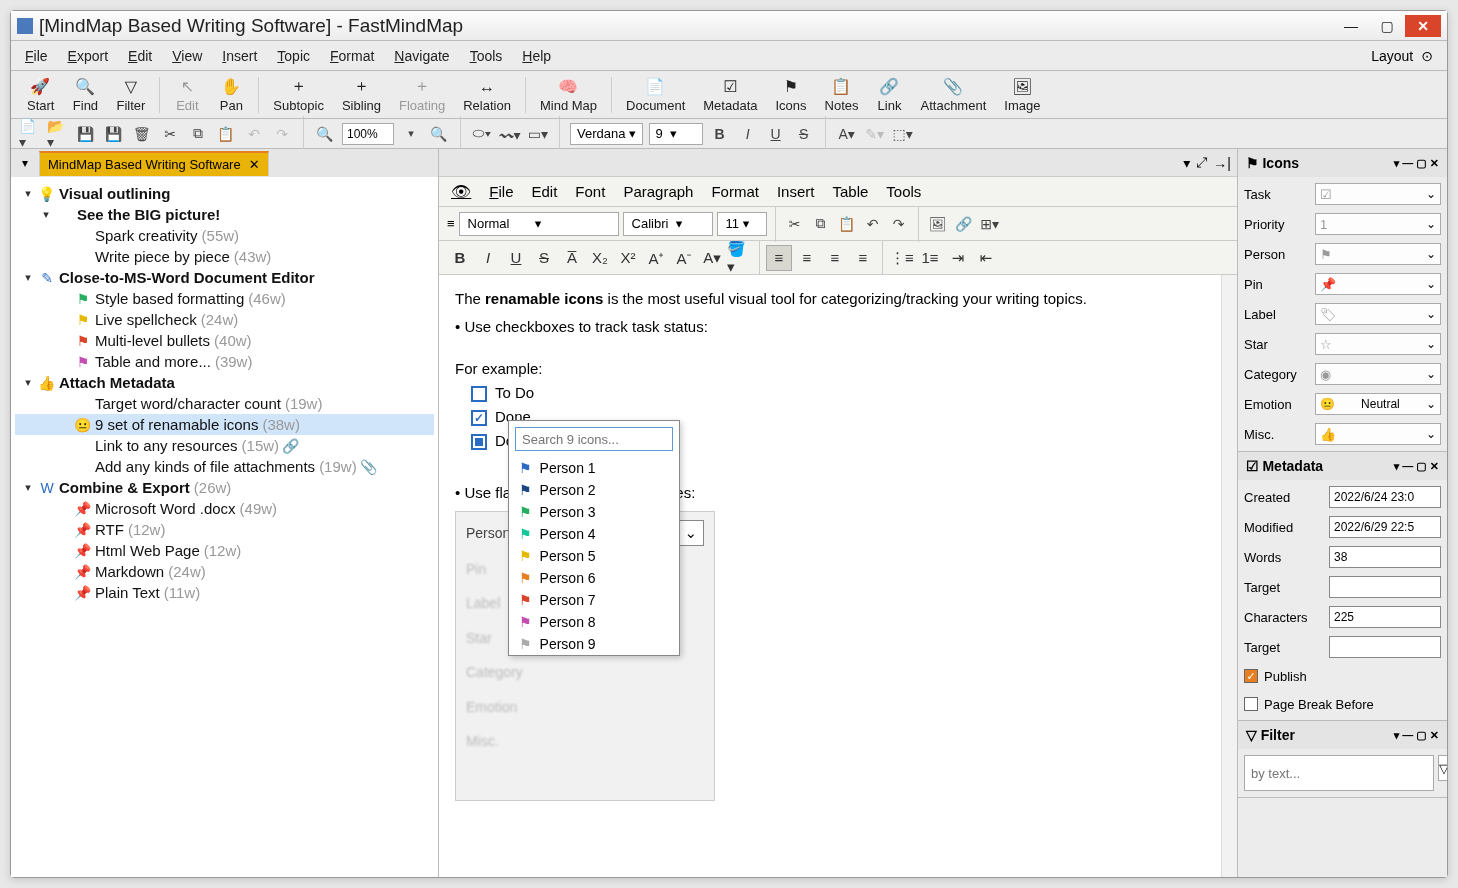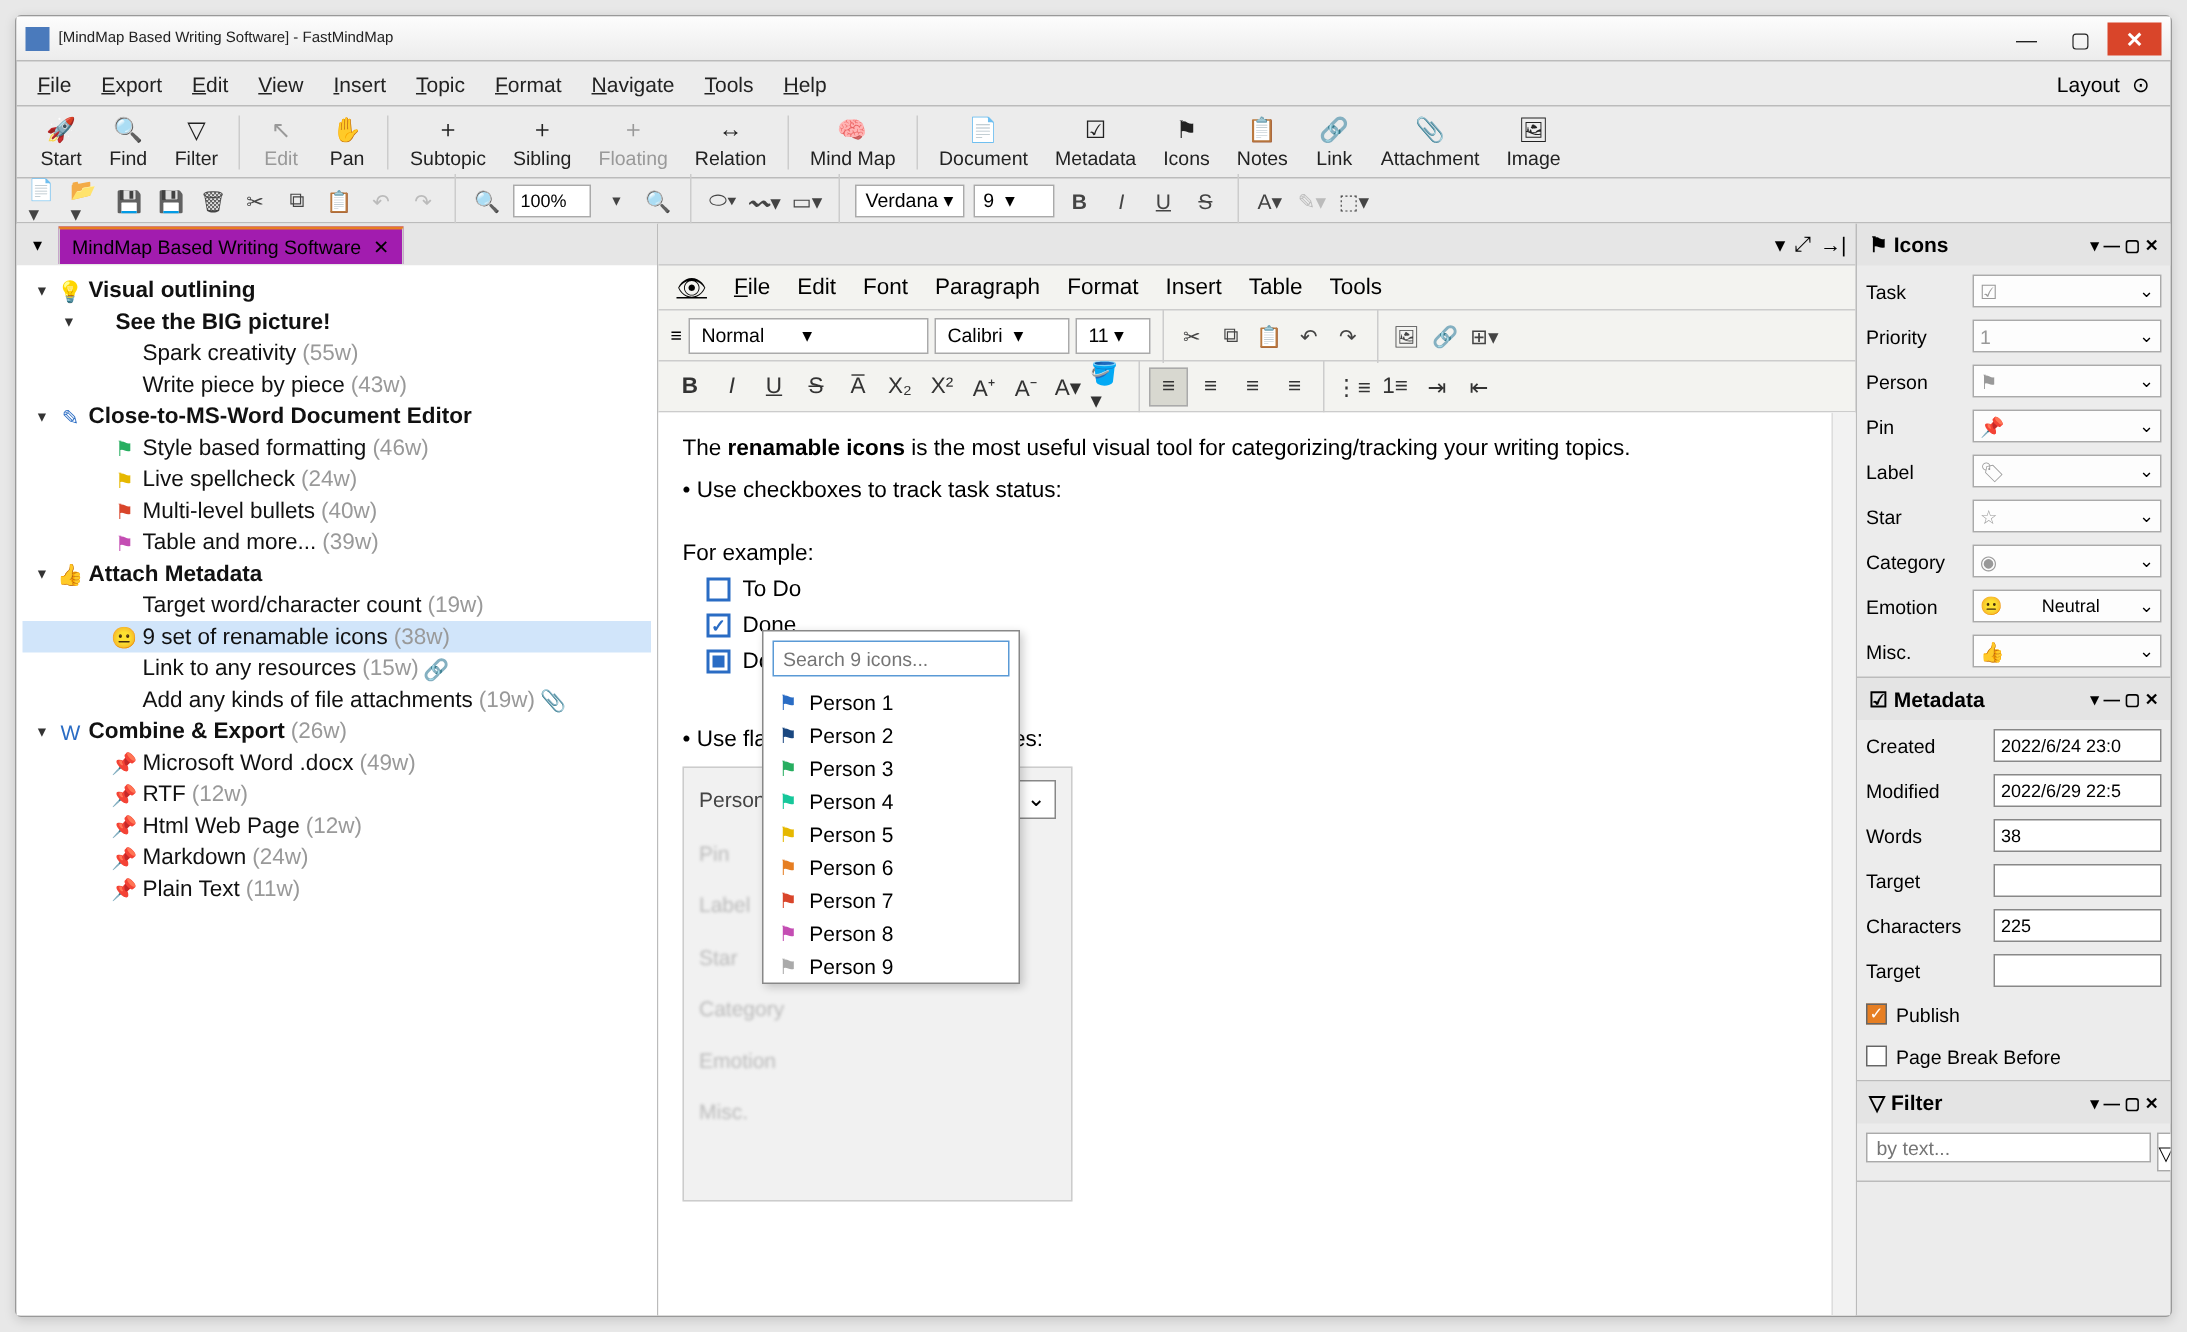--- a/index.html
+++ b/index.html
@@ -1,20 +1,20 @@
 <!DOCTYPE html>
 <html><head>
 <meta charset="utf-8">
 <style>
 * { box-sizing: border-box; margin: 0; padding: 0; }
 body { font-family: Verdana, sans-serif; font-size: 13px; background: #e8e8e8; overflow: hidden; width: 1458px; height: 888px; position: relative; }
 .window { position: absolute; top: 10px; left: 10px; right: 10px; bottom: 10px; background: #ececec; border: 1px solid #999; border-radius: 4px; display: flex; flex-direction: column; box-shadow: 0 2px 8px rgba(0,0,0,0.15); }
 .titlebar { height: 30px; background: linear-gradient(#fdfdfd,#ececec); border-bottom: 1px solid #bbb; display: flex; align-items: center; padding: 0 6px; gap: 6px; }
 .titlebar .app-icon { width: 16px; height: 16px; background: #4a7abc; }
-.titlebar .title-text { flex: 1; font-size: 10px; color: #222; }
+.titlebar .title-text { flex: 1; font-size: 19px; color: #222; }
 .win-controls { display: flex; }
 .win-btn { width: 36px; height: 22px; display: flex; align-items: center; justify-content: center; font-size: 14px; color: #222; }
 .win-btn.close { background: #d9452a; color: #fff; font-weight: bold; }
 .menubar { height: 30px; display: flex; align-items: center; padding: 0 14px; border-bottom: 1px solid #bbb; justify-content: space-between; }
 .menubar-left { display: flex; gap: 20px; }
 .menubar-left span { font-size: 14px; color: #222; cursor: default; }
 .menubar-left span::first-letter { text-decoration: underline; }
 .menubar-right { display: flex; align-items: center; gap: 8px; font-size: 14px; }
 .toolbar1 { height: 48px; display: flex; align-items: center; padding: 2px 8px; gap: 2px; border-bottom: 1px solid #bbb; }
 .tbtn { display: flex; flex-direction: column; align-items: center; justify-content: center; padding: 2px 8px; min-width: 42px; height: 44px; font-size: 13px; color: #222; gap: 1px; }
@@ -23,21 +23,21 @@
 .tsep { width: 1px; height: 36px; background: #ccc; margin: 0 4px; }
 .toolbar2 { height: 30px; display: flex; align-items: center; padding: 0 8px; gap: 6px; border-bottom: 1px solid #bbb; }
 .mini { width: 22px; height: 22px; display: flex; align-items: center; justify-content: center; font-size: 14px; color: #444; }
 .mini.small { font-size: 11px; }
 .zoom-input { width: 52px; height: 22px; border: 1px solid #aaa; font-size: 12px; padding: 0 4px; background: #fff; }
 .font-sel { height: 22px; border: 1px solid #aaa; background: #fff; padding: 0 6px; font-size: 13px; display: flex; align-items: center; }
 .main { flex: 1; display: flex; overflow: hidden; }
 .outline-pane { width: 428px; border-right: 1px solid #bbb; display: flex; flex-direction: column; background: #fff; }
 .tab-strip { height: 28px; background: #e6e6e6; display: flex; align-items: center; padding: 0 4px; gap: 4px; }
 .tab-strip .tabbtn { width: 20px; height: 20px; display: flex; align-items: center; justify-content: center; font-size: 12px; }
-.tab { background: #a21caf; border: 1px solid #ccc; border-bottom: none; padding: 4px 8px; font-size: 13px; display: flex; align-items: center; gap: 8px; border-top: 2px solid #e67e22; }
+.tab { background: #eab308; border: 1px solid #ccc; border-bottom: none; padding: 4px 8px; font-size: 13px; display: flex; align-items: center; gap: 8px; border-top: 2px solid #e67e22; }
 .outline-tree { flex: 1; overflow: auto; background: #fff; padding: 6px 4px; font-size: 15px; }
 .tree-row { display: flex; align-items: center; padding: 2px 2px; gap: 4px; white-space: nowrap; }
 .tree-row.sel { background: #d1e5fa; }
 .tw { display: inline-block; width: 14px; text-align: center; color: #333; font-size: 11px; }
 .tree-icon { width: 16px; display: inline-flex; justify-content: center; font-size: 14px; }
 .tree-label { color: #111; }
 .tree-count { color: #999; }
 .bold { font-weight: bold; text-align: center; }
 .green { color: #27ae60; }
 .yellow { color: #e6b800; }
@@ -76,21 +76,21 @@
 .icon-row { display: flex; align-items: center; justify-content: space-between; height: 26px; }
 .icon-dd { width: 126px; height: 22px; border: 1px solid #aaa; background: #fdfdfd; display: flex; align-items: center; padding: 0 4px; justify-content: space-between; font-size: 12px; }
 .icon-dd .glyph { color: #999; font-size: 13px; }
 .meta-row { display: flex; align-items: center; justify-content: space-between; height: 26px; gap: 6px; }
 .meta-input { width: 112px; height: 22px; border: 1px solid #888; background: #fff; padding: 0 4px; font-size: 12px; }
 .chkrow { display: flex; align-items: center; gap: 6px; height: 24px; }
 .chkrow .cb { width: 14px; height: 14px; border: 1px solid #666; background: #fff; }
 .chkrow .cb.on { background: #e67e22; }
 .chkrow .cb.on::after { content:"✓"; color:#fff; font-size:11px; line-height:12px; display:block; text-align:center;}
 .filter-body { padding: 6px; display: flex; gap: 4px; }
-.filter-body input { flex: 1; height: 20px; border: 1px solid #aaa; padding: 0 6px; font-size: 13px; color: #777; }
+.filter-body input { flex: 1; height: 36px; border: 1px solid #aaa; padding: 0 6px; font-size: 13px; color: #777; }
 .filter-body .fbtn { width: 26px; height: 26px; border: 1px solid #aaa; background: #fff; display: flex; align-items: center; justify-content: center; }
 </style>
 </head>
 <body>
 
 <div class="window">
   <div class="titlebar">
     <div class="app-icon"></div>
     <div class="title-text">[MindMap Based Writing Software] - FastMindMap</div>
     <div class="win-controls">

